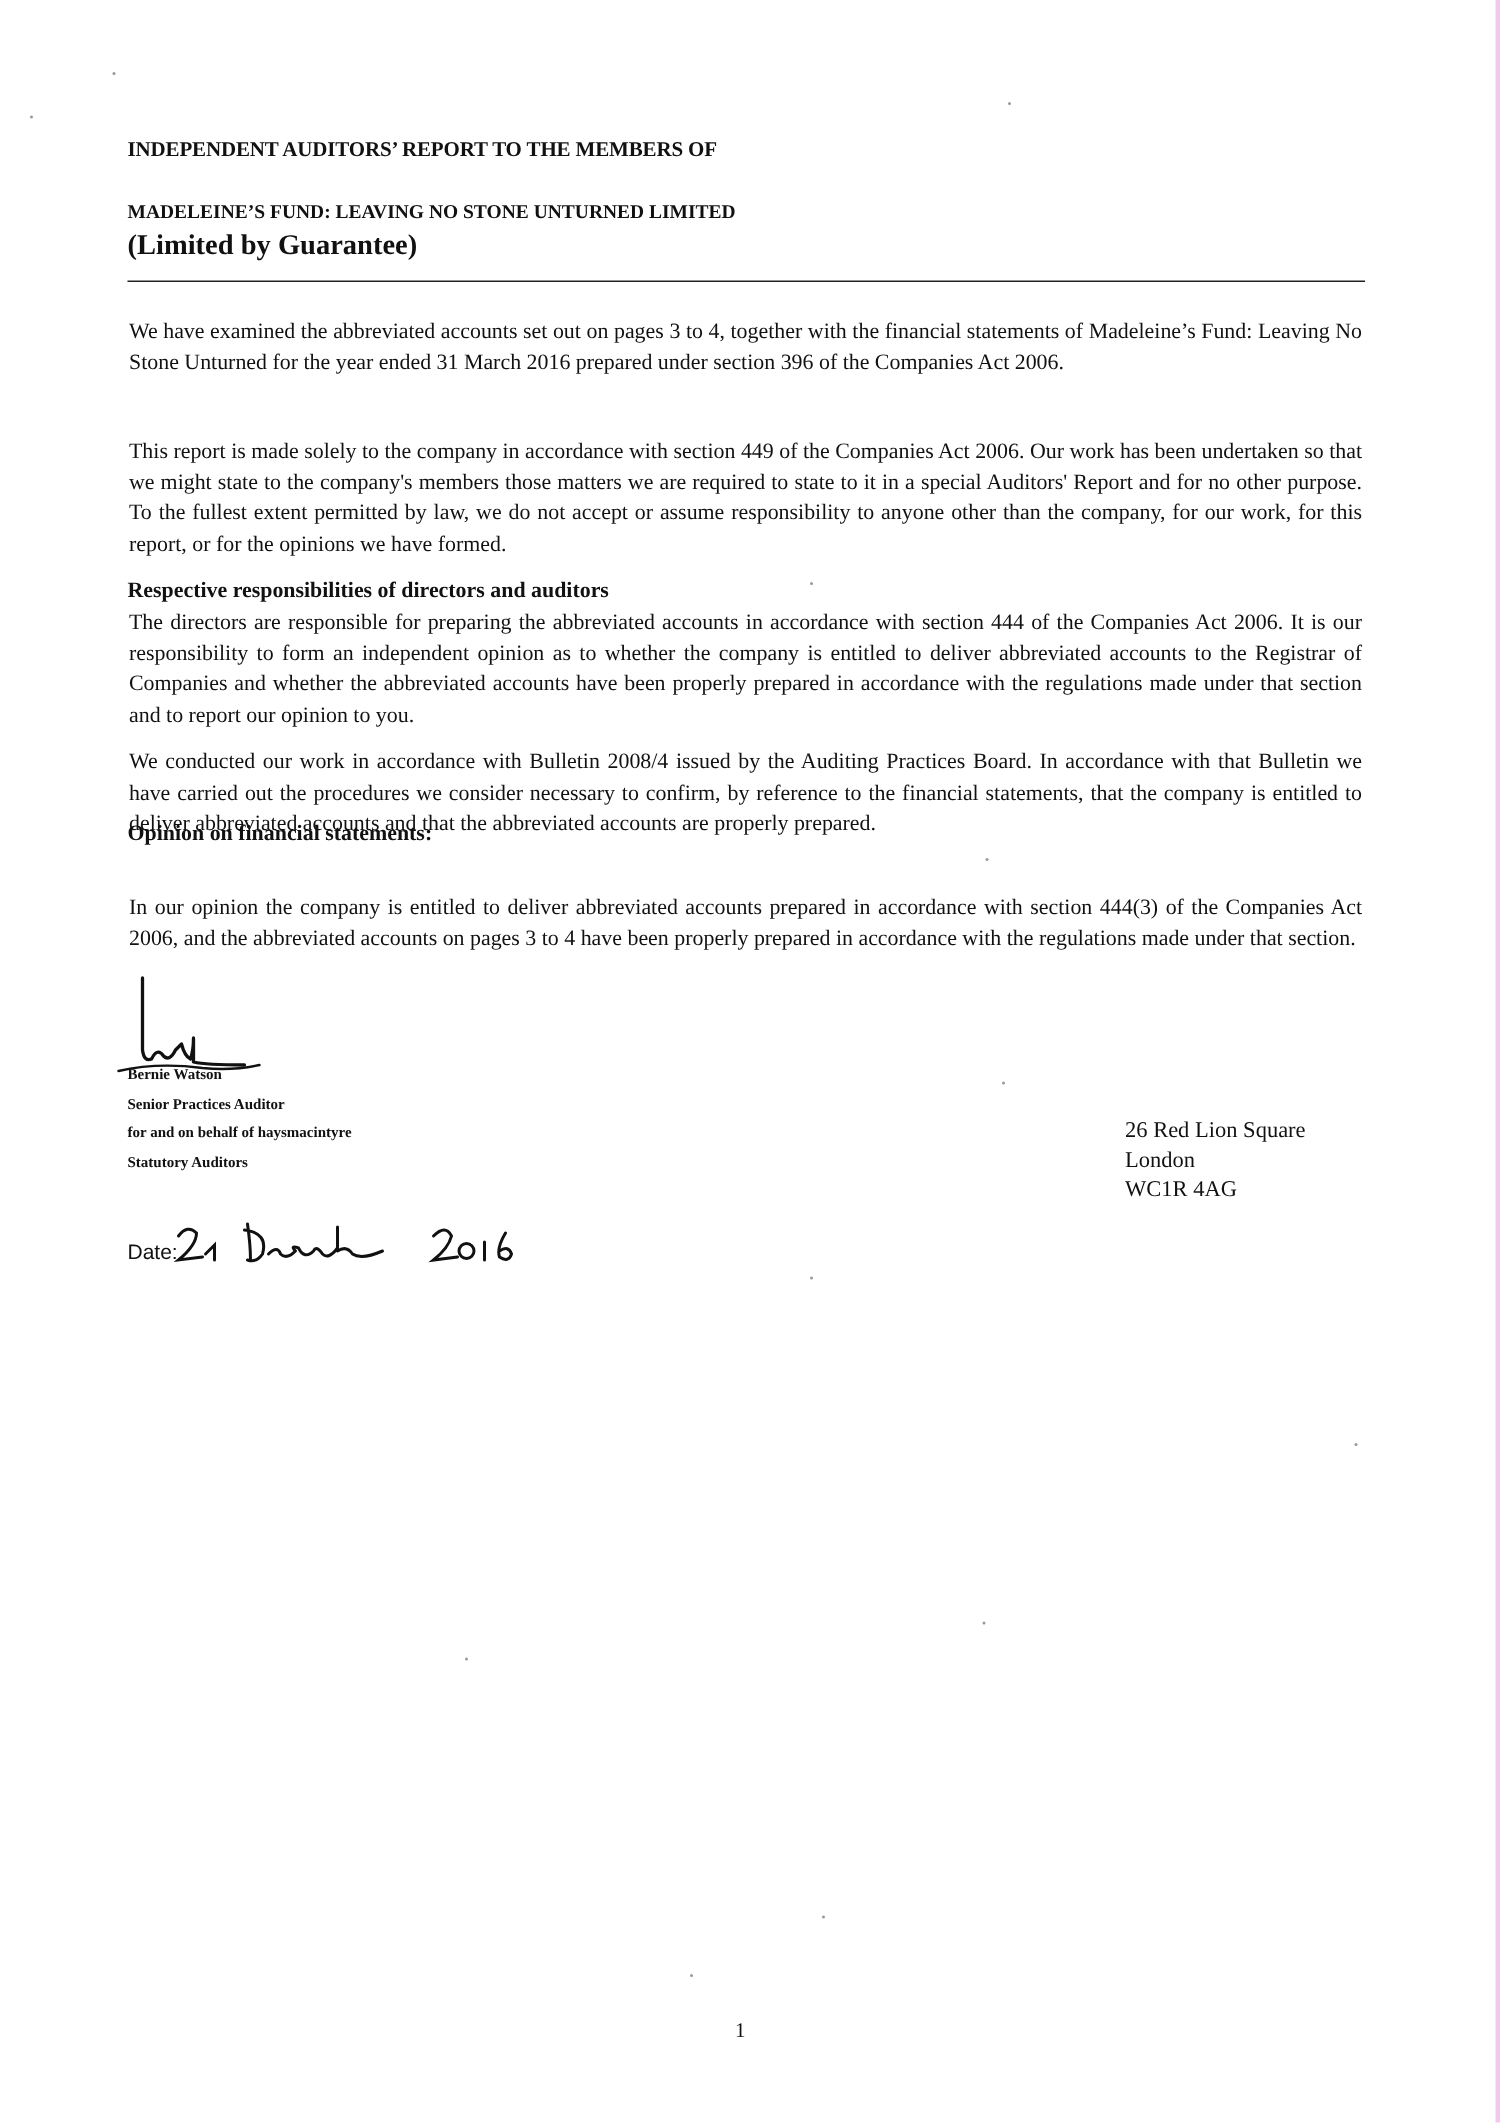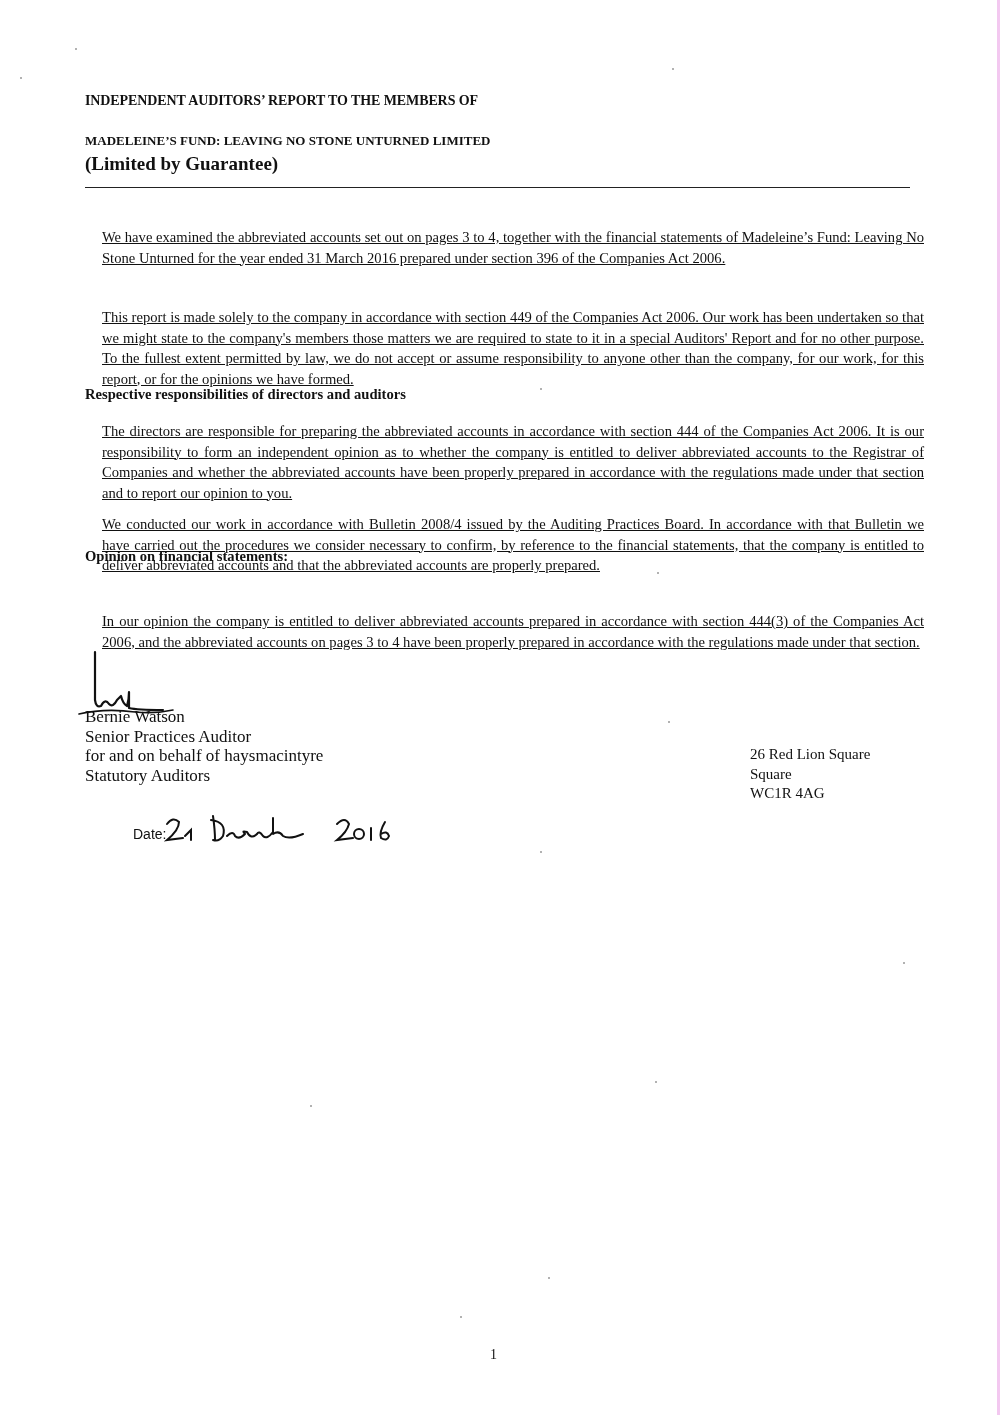--- a/index.html
+++ b/index.html
@@ -62,22 +62,21 @@
       height: 0;
       border-top: 1.5px solid #222;
     }
     .para {
       position: absolute;
       left: 0;
       width: 822px;
       font-size: 14.6px;
       line-height: 20.5px;
       text-align: justify;
-      margin: 17px;
-      text-decoration: underline;
+      margin: 1px;
     }
     .sec-head {
       position: absolute;
       left: 0;
       font-weight: bold;
       font-size: 14.6px;
       line-height: 20.5px;
       white-space: nowrap;
     }
     .p1 { top: 210px; }
@@ -86,22 +85,22 @@
     .p3 { top: 404px; }
     .p4 { top: 497px; }
     .h4 { top: 546px; }
     .p5 { top: 594px; }
 
     .sig-block {
       position: absolute;
       left: 0;
       top: 707px;
       font-family: "Liberation Serif", "DejaVu Serif", serif;
-      font-weight: normal;
-      font-size: 17px;
+      font-weight: bold;
+      font-size: 10px;
       line-height: 19.5px;
     }
     .signature {
       position: absolute;
       left: -20px;
       top: 648px;
       width: 120px;
       height: 70px;
     }
     .address {
@@ -110,21 +109,20 @@
       top: 745px;
       font-size: 15px;
       line-height: 19.5px;
     }
     .date-row {
       position: absolute;
       left: 0;
       top: 810px;
       height: 40px;
       width: 300px;
-      margin-left: 48px;
     }
     .date-label {
       position: absolute;
       left: 0;
       top: 16px;
       font-size: 14px;
       font-family: "Liberation Sans", "DejaVu Sans", sans-serif;
     }
     .date-hand {
       position: absolute;
@@ -177,21 +175,21 @@
 
   <div class="sig-block">
     <div>Bernie Watson</div>
     <div>Senior Practices Auditor</div>
     <div>for and on behalf of haysmacintyre</div>
     <div>Statutory Auditors</div>
   </div>
 
   <div class="address">
     <div>26 Red Lion Square</div>
-    <div>Square</div>
+    <div>London</div>
     <div>WC1R 4AG</div>
   </div>
 
   <div class="date-row">
     <span class="date-label">Date:</span>
     <svg class="date-hand" viewBox="0 0 260 40">
       <title>21 December 2016</title>
 
       <path d="M6 14 Q12 6 18 12 Q18 20 6 30 L22 28" fill="none" stroke="#111" stroke-width="2" stroke-linecap="round"></path>
       <path d="M24 26 L30 20 L30 30" fill="none" stroke="#111" stroke-width="2" stroke-linecap="round"></path>

